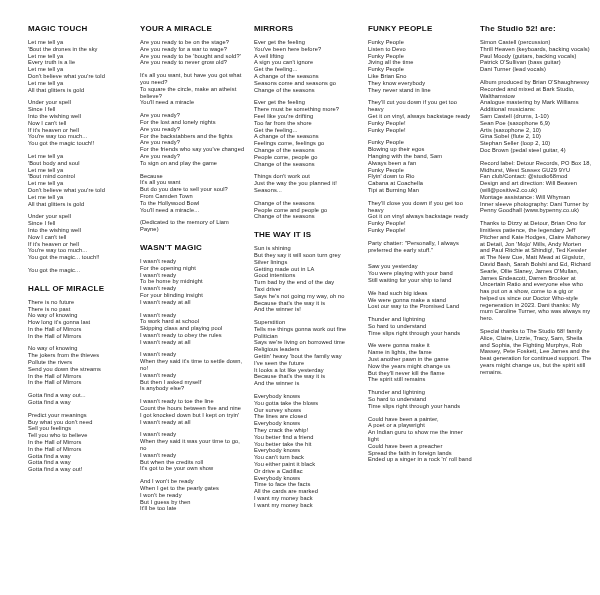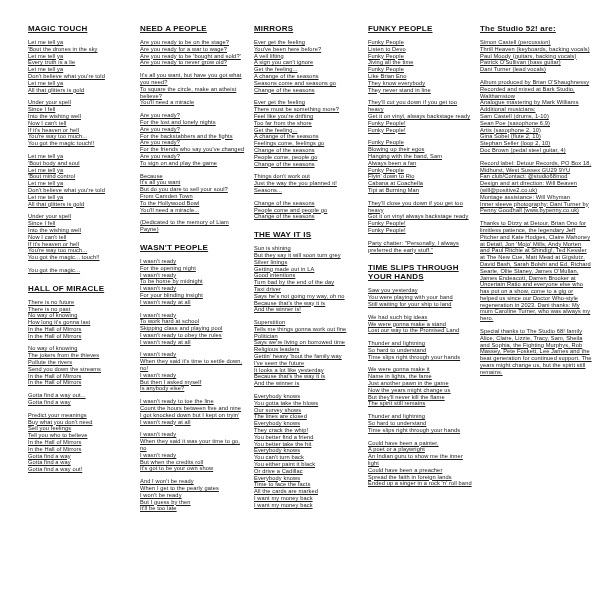--- a/index.html
+++ b/index.html
@@ -7,21 +7,20 @@
     width:600px;height:595px;
     background:#f4f4f2;
     overflow:hidden;
     font-family:"Liberation Sans","DejaVu Sans",sans-serif;
   }
   .page{
     position:relative;
     width:600px;height:595px;
     background:#ffffff;
     color:#1c1c1c;
-    text-decoration:underline;
   }
   .columns{
     display:grid;
     grid-template-columns:104px 106px 106px 104px 112px;
     column-gap:8px;
     padding:24px 6px 0 28px;
   }
   .col{min-width:0;}
   .section{margin-bottom:10px;}
   .section-title{
@@ -121,21 +120,21 @@
             <div class="line">In the Hall of Mirrors</div>
             <div class="line">In the Hall of Mirrors</div>
             <div class="line">Gotta find a way</div>
             <div class="line">Gotta find a way</div>
             <div class="line">Gotta find a way out!</div>
           </div>
         </div>
       </div>
       <div class="col">
         <div class="section">
-          <div class="section-title">NEED A PEOPLE</div>
+          <div class="section-title">YOUR A MIRACLE</div>
           <div class="stanza">
             <div class="line">Are you ready to be on the stage?</div>
             <div class="line">Are you ready for a war to wage?</div>
             <div class="line">Are you ready to be 'bought and sold?'</div>
             <div class="line">Are you ready to never grow old?</div>
           </div>
           <div class="stanza">
             <div class="line">It's all you want, but have you got what you need?</div>
             <div class="line">To square the circle, make an atheist believe?</div>
             <div class="line">You'll need a miracle</div>
@@ -156,21 +155,21 @@
             <div class="line">But do you dare to sell your soul?</div>
             <div class="line">From Camden Town</div>
             <div class="line">To the Hollywood Bowl</div>
             <div class="line">You'll need a miracle...</div>
           </div>
           <div class="stanza">
             <div class="line">(Dedicated to the memory of Liam Payne)</div>
           </div>
         </div>
         <div class="section">
-          <div class="section-title">WASN'T PEOPLE</div>
+          <div class="section-title">WASN'T MAGIC</div>
           <div class="stanza">
             <div class="line">I wasn't ready</div>
             <div class="line">For the opening night</div>
             <div class="line">I wasn't ready</div>
             <div class="line">To be home by midnight</div>
             <div class="line">I wasn't ready</div>
             <div class="line">For your blinding insight</div>
             <div class="line">I wasn't ready at all</div>
           </div>
           <div class="stanza">
@@ -325,21 +324,20 @@
             <div class="line">They'll close you down if you get too heavy</div>
             <div class="line">Got it on vinyl always backstage ready</div>
             <div class="line">Funky People!</div>
             <div class="line">Funky People!</div>
           </div>
           <div class="stanza">
             <div class="line">Party chatter: "Personally, I always preferred the early stuff."</div>
           </div>
         </div>
         <div class="section">
-          <div class="section-title">TIME SLIPS THROUGH YOUR HANDS</div>
           <div class="stanza">
             <div class="line">Saw you yesterday</div>
             <div class="line">You were playing with your band</div>
             <div class="line">Still waiting for your ship to land</div>
           </div>
           <div class="stanza">
             <div class="line">We had such big ideas</div>
             <div class="line">We were gonna make a stand</div>
             <div class="line">Lost our way to the Promised Land</div>
           </div>

